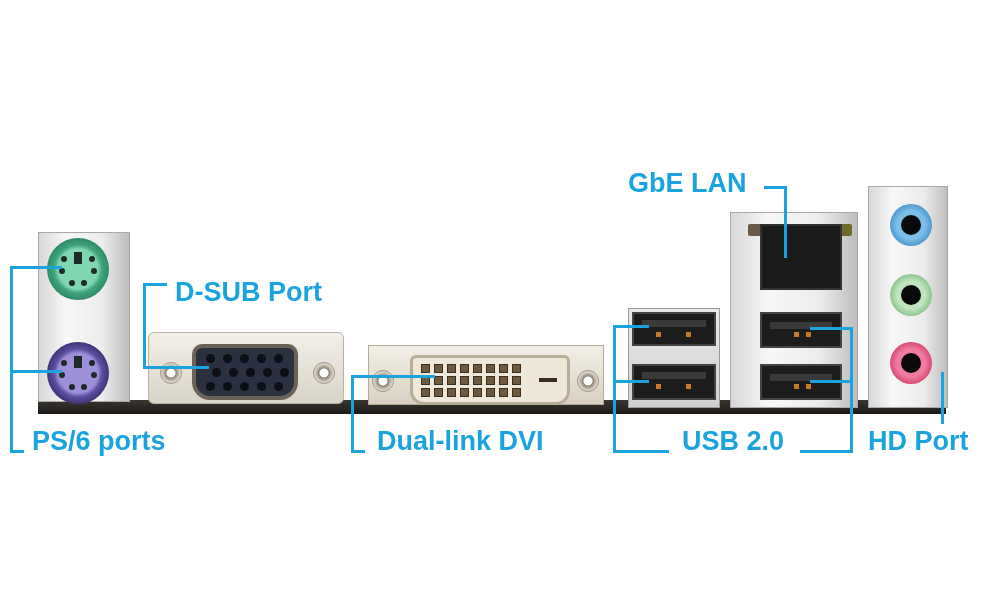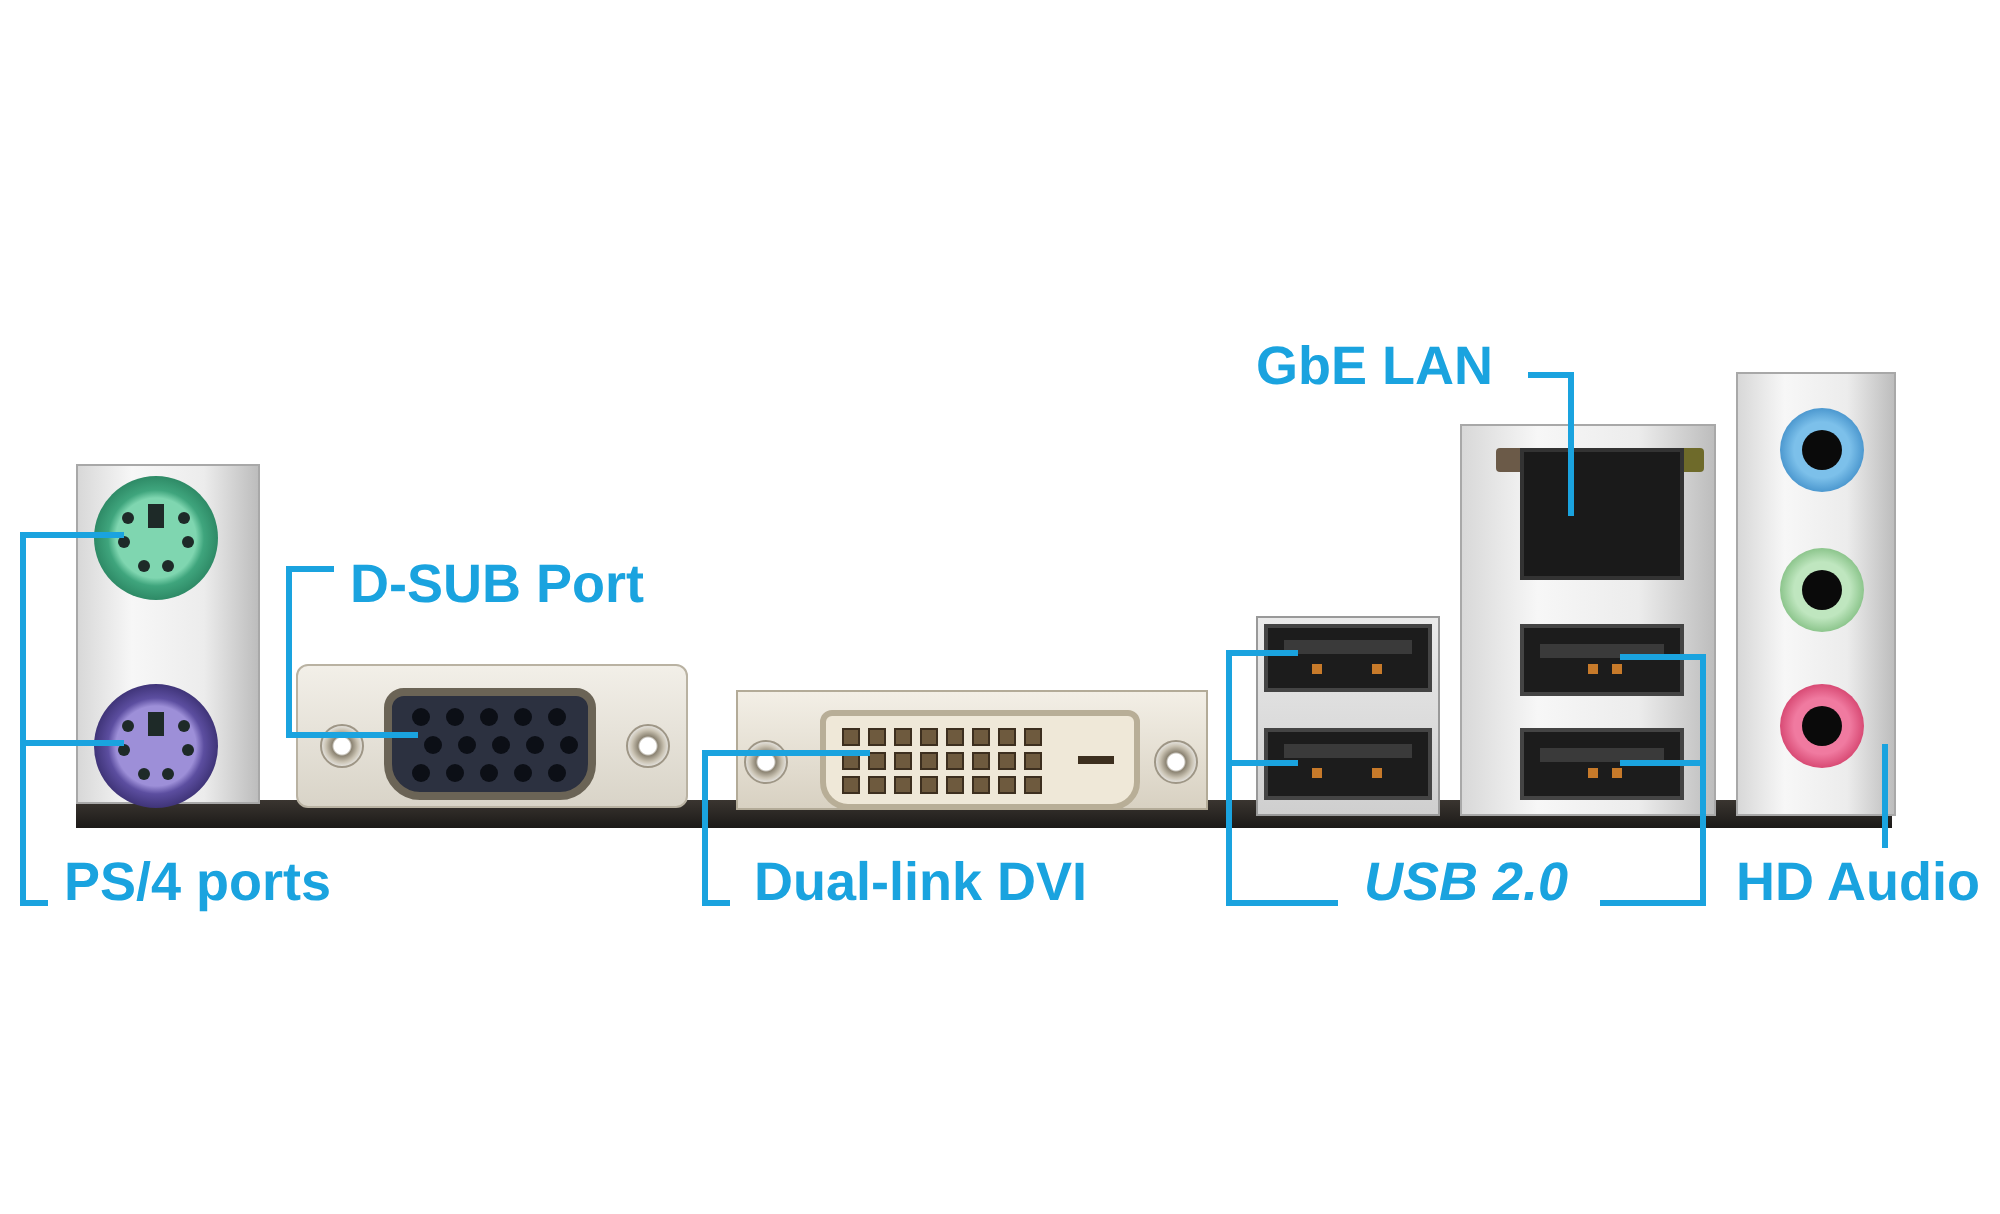--- a/index.html
+++ b/index.html
@@ -163,18 +163,18 @@
 <div class="line" style="left:613px;top:380px;width:36px;height:3px;"></div>
 <div class="line" style="left:613px;top:450px;width:56px;height:3px;"></div>
 
 <div class="line" style="left:850px;top:327px;width:3px;height:126px;"></div>
 <div class="line" style="left:810px;top:327px;width:42px;height:3px;"></div>
 <div class="line" style="left:810px;top:380px;width:42px;height:3px;"></div>
 <div class="line" style="left:800px;top:450px;width:52px;height:3px;"></div>
 
 <div class="line" style="left:941px;top:372px;width:3px;height:52px;"></div>
 
-<div class="label" style="left:32px;top:428px;">PS/4 ports</div>
+<div class="label" style="left:32px;top:428px;">PS/6 ports</div>
 <div class="label" style="left:175px;top:279px;">D-SUB Port</div>
 <div class="label" style="left:377px;top:428px;">Dual-link DVI</div>
 <div class="label" style="left:628px;top:170px;">GbE LAN</div>
-<div class="label" style="left:682px;top:428px;font-style:italic;">USB 2.0</div>
-<div class="label" style="left:868px;top:428px;">HD Audio</div>
+<div class="label" style="left:682px;top:428px;">USB 2.0</div>
+<div class="label" style="left:868px;top:428px;">HD Port</div>
 
 </body></html>

